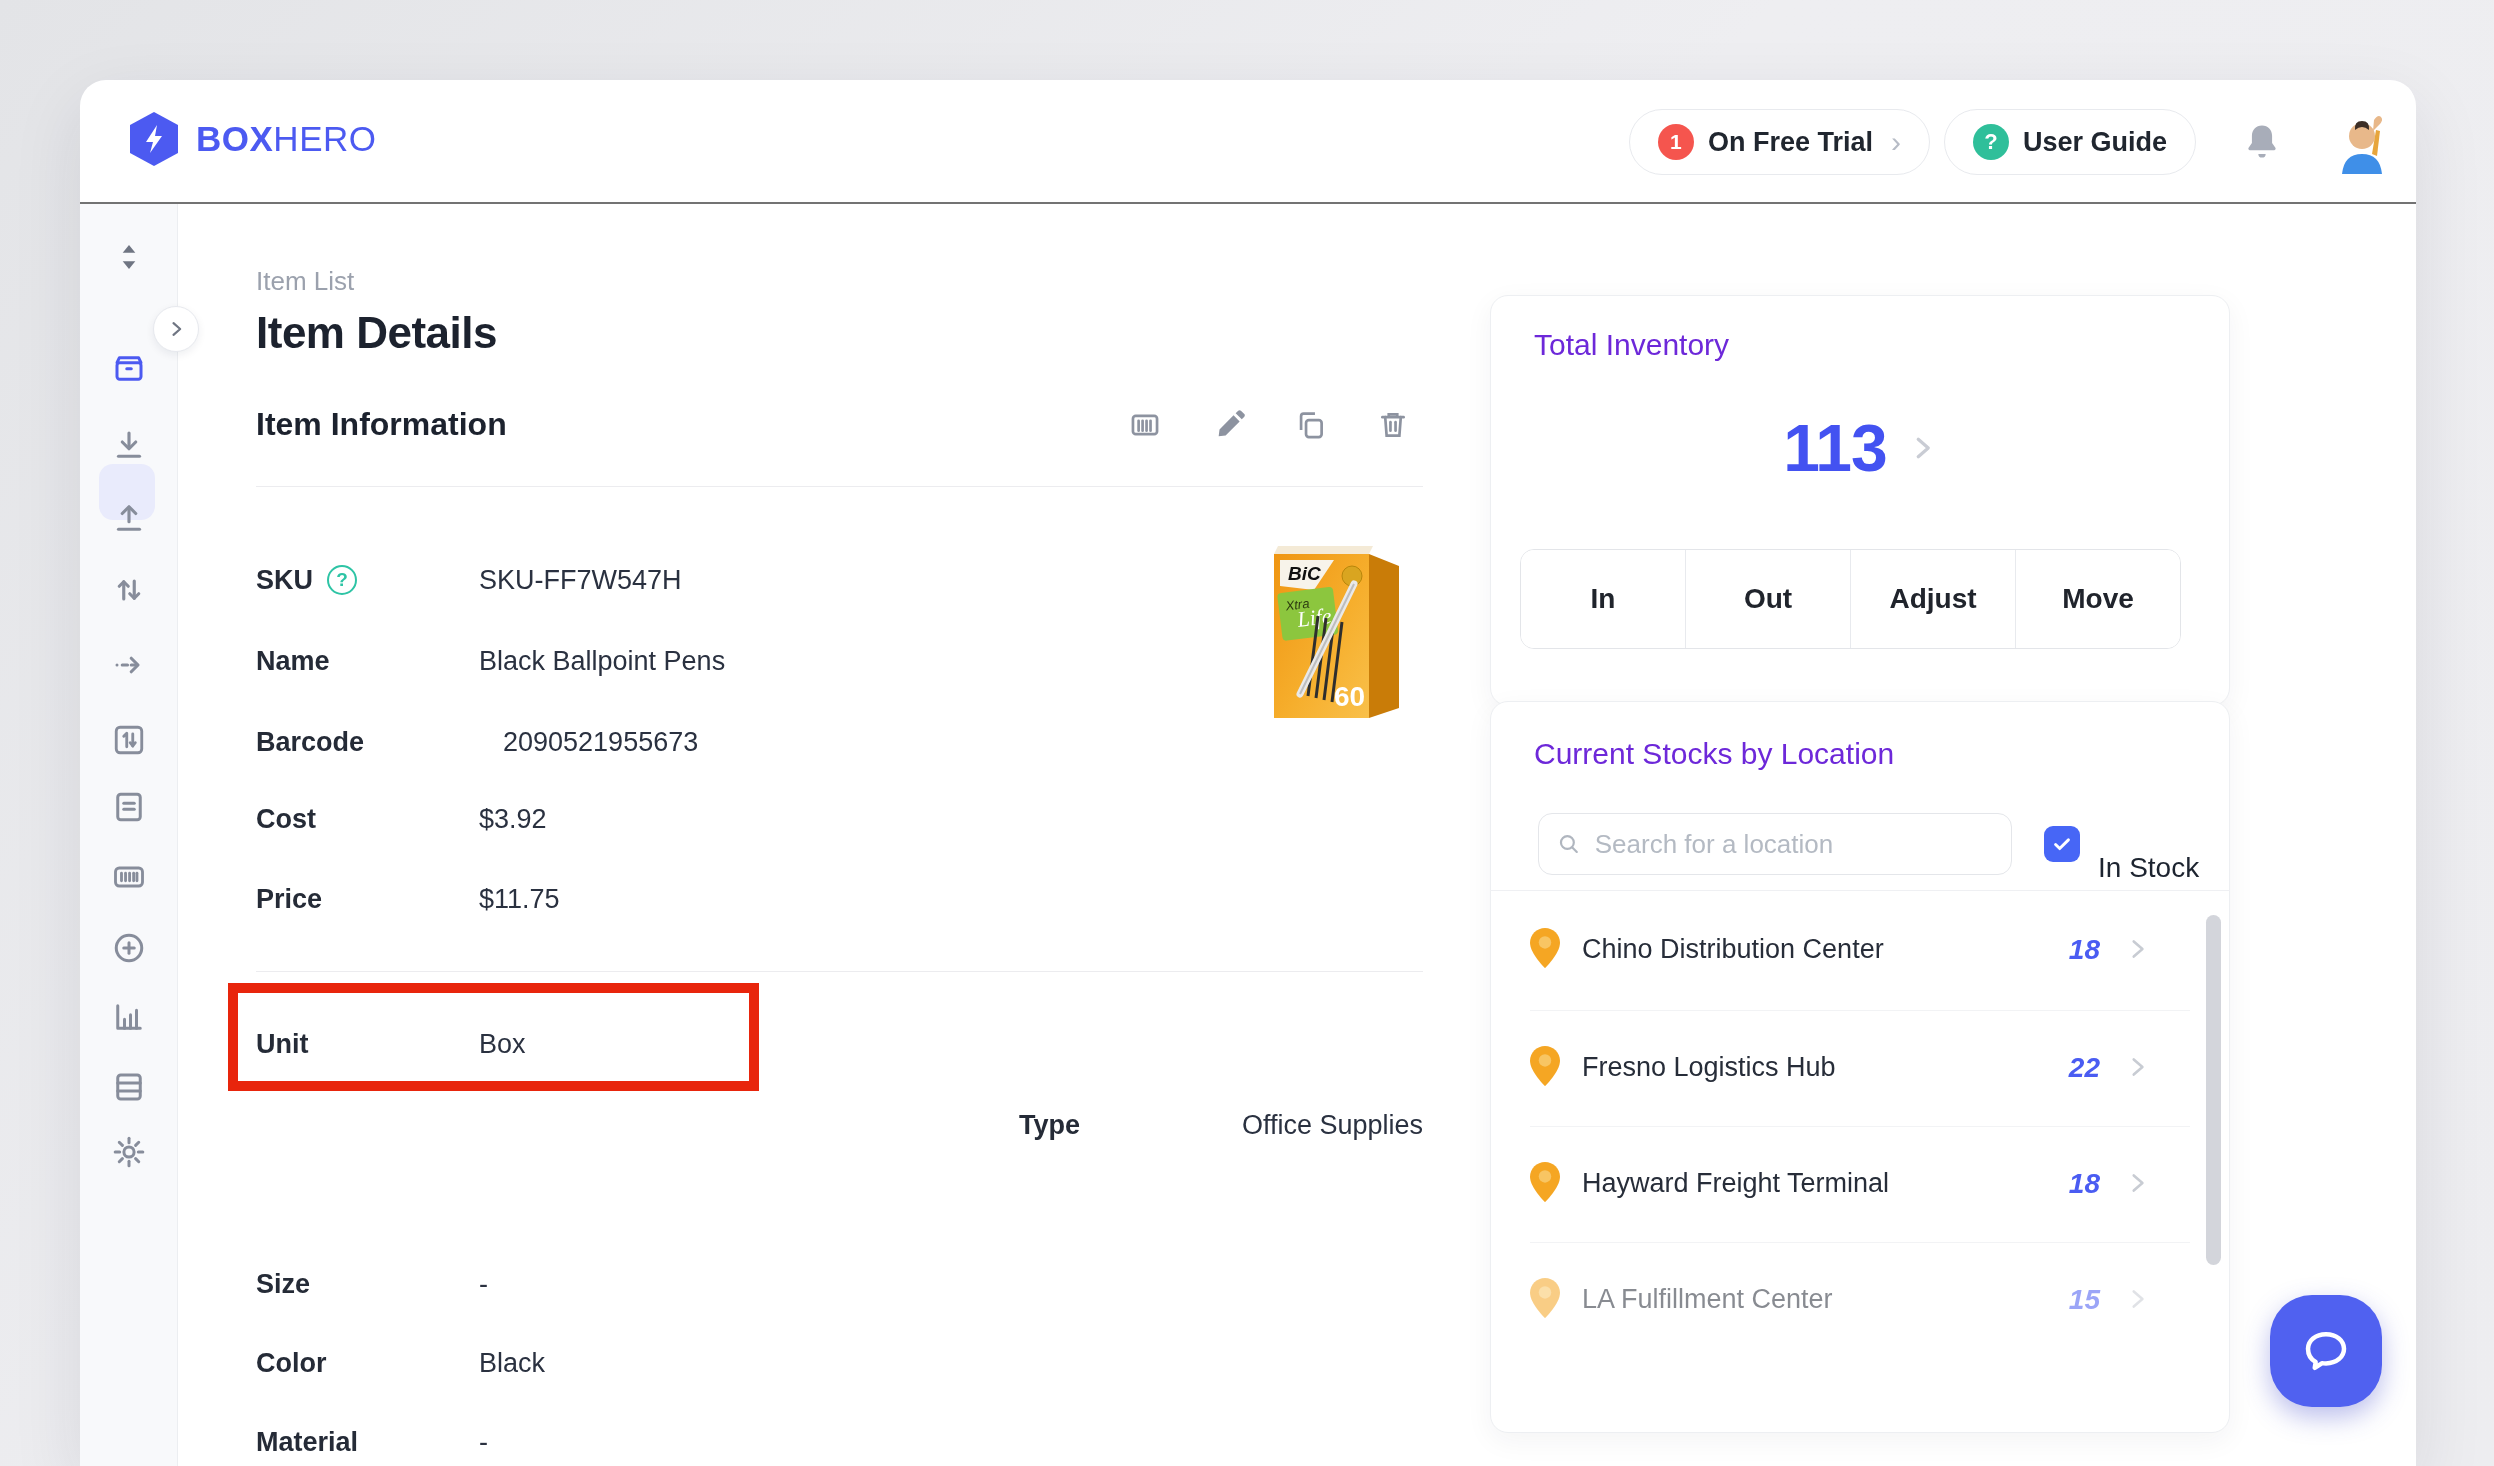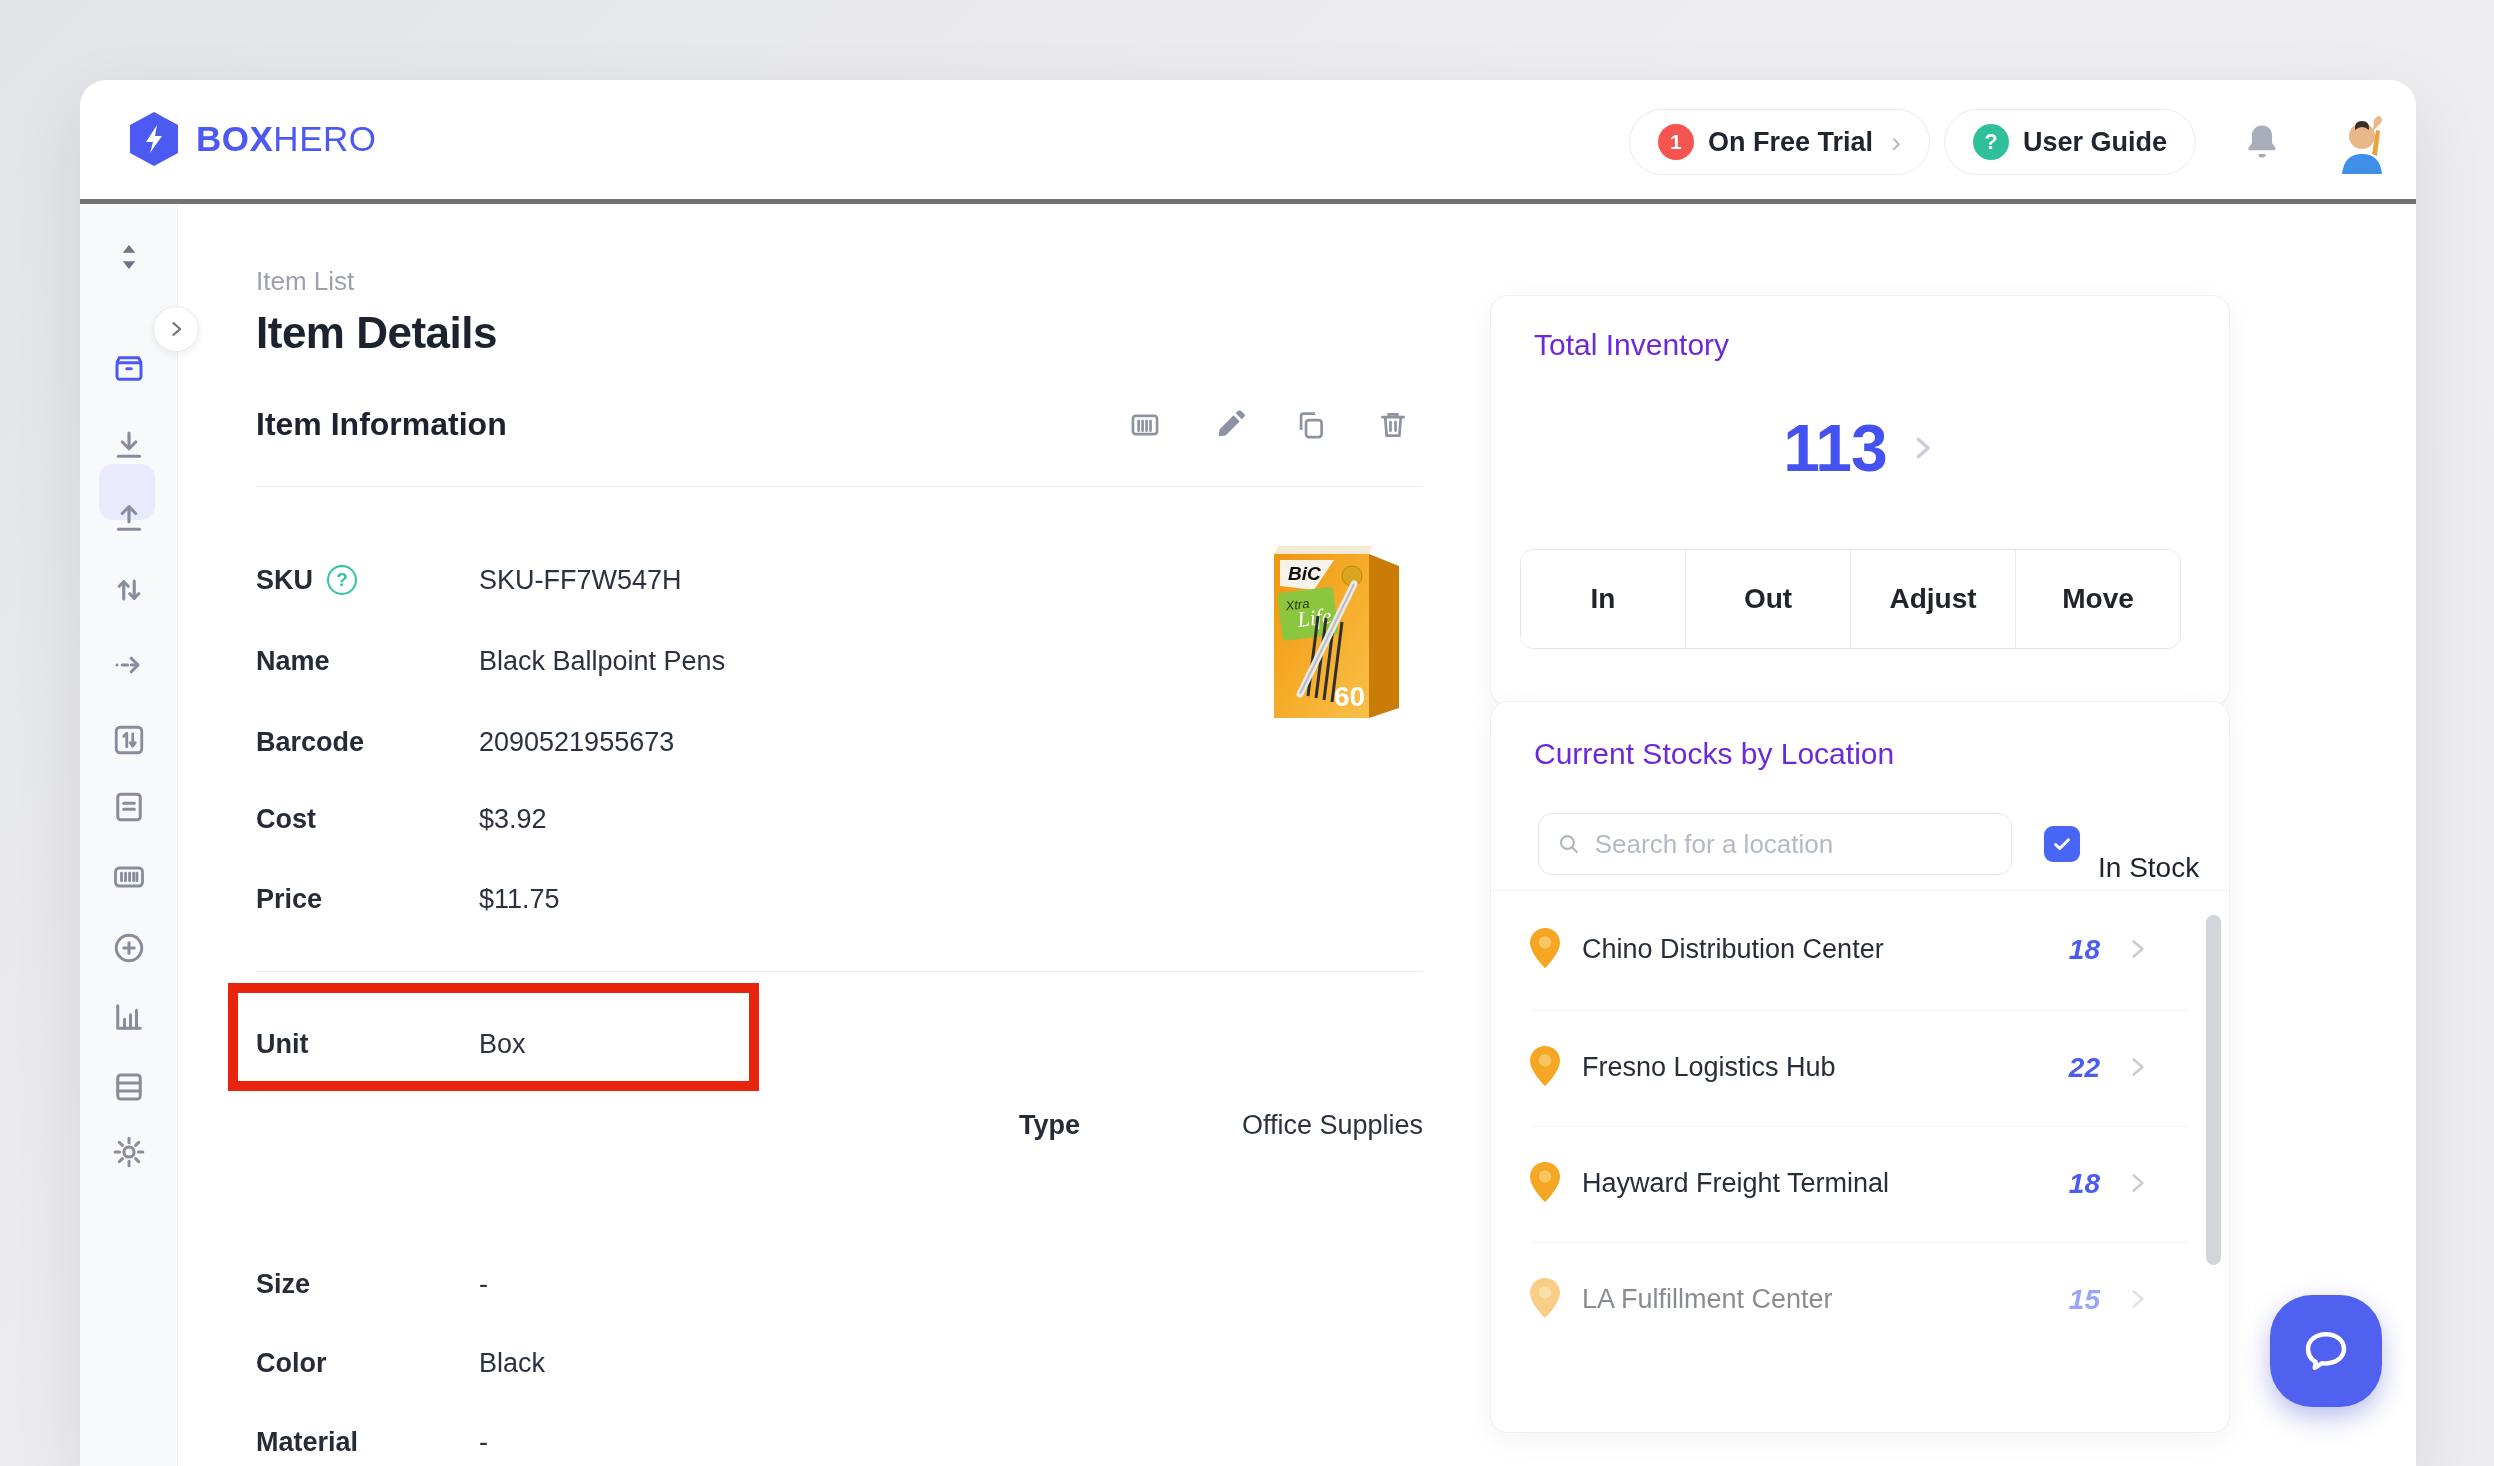--- a/index.html
+++ b/index.html
@@ -8,21 +8,21 @@
     font-family:"Liberation Sans", sans-serif;
     background:linear-gradient(135deg,#e3e4e7 0%,#eeeef1 45%,#ededf0 100%);
     position:relative; overflow:hidden; color:#222833;
   }
   .window {
     position:absolute; left:80px; top:80px; width:2336px; height:1386px;
     background:#ffffff; border-radius:26px 26px 0 0;
     box-shadow:0 24px 70px rgba(25,30,60,.10);
   }
   
-  .appbar { position:absolute; left:0; top:0; width:100%; height:124px; border-bottom:5px solid #737373; }
+  .appbar { position:absolute; left:0; top:0; width:100%; height:124px; border-bottom:2px solid #737373; }
   .logo { position:absolute; left:48px; top:31px; display:flex; align-items:center; gap:16px; }
   .wordmark { font-size:35px; letter-spacing:.5px; color:#4c5af1; }
   .wordmark b { font-weight:800; }
   .wordmark span.light { font-weight:300; }
   .pill {
     position:absolute; top:29px; height:66px; border:1.5px solid #e8eaee; border-radius:34px;
     background:#fff; display:flex; align-items:center; gap:14px; padding:0 28px;
     font-size:27px; font-weight:600; color:#20262f; cursor:pointer;
   }
   .badge-red { width:36px; height:36px; border-radius:50%; background:#f5554e; color:#fff;
@@ -304,21 +304,21 @@
     <span class="lbl">
         <span>SKU</span>
       <span class="help-dot">?</span>
       </span>
     <span class="val">SKU-FF7W547H</span>
   </div>
   <div class="frow" style="top:561px;">
     <span class="lbl">Name</span>
     <span class="val">Black Ballpoint Pens</span>
   </div>
-  <div class="frow" style="top:642px;">
+  <div class="frow" style="top:642px;gap:24px;">
     <span class="lbl">Barcode</span>
     <span class="val">2090521955673</span>
   </div>
   <div class="frow" style="top:719px;">
     <span class="lbl">Cost</span>
     <span class="val">$3.92</span>
   </div>
   <div class="frow" style="top:799px;">
     <span class="lbl">Price</span>
     <span class="val">$11.75</span>

